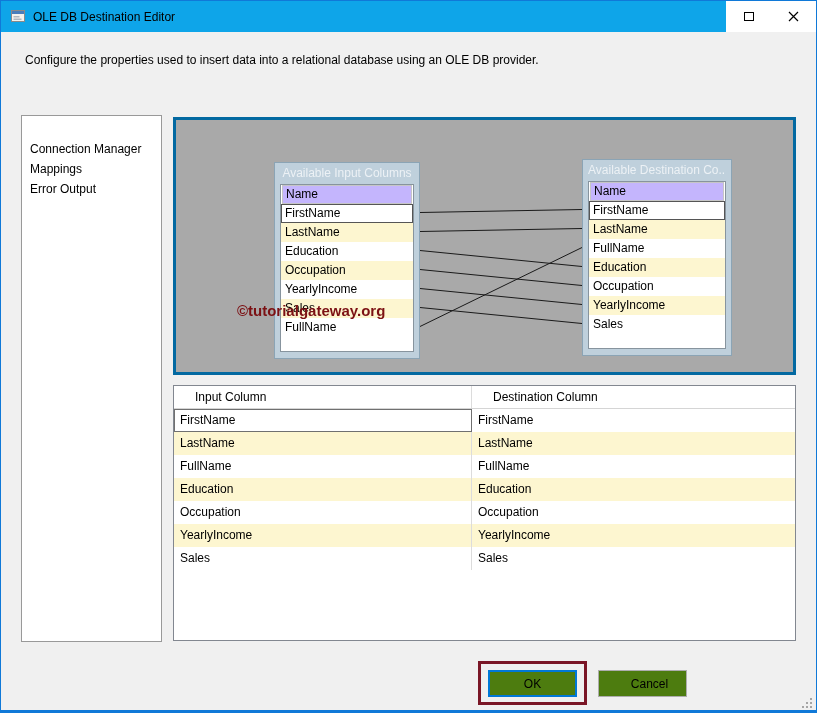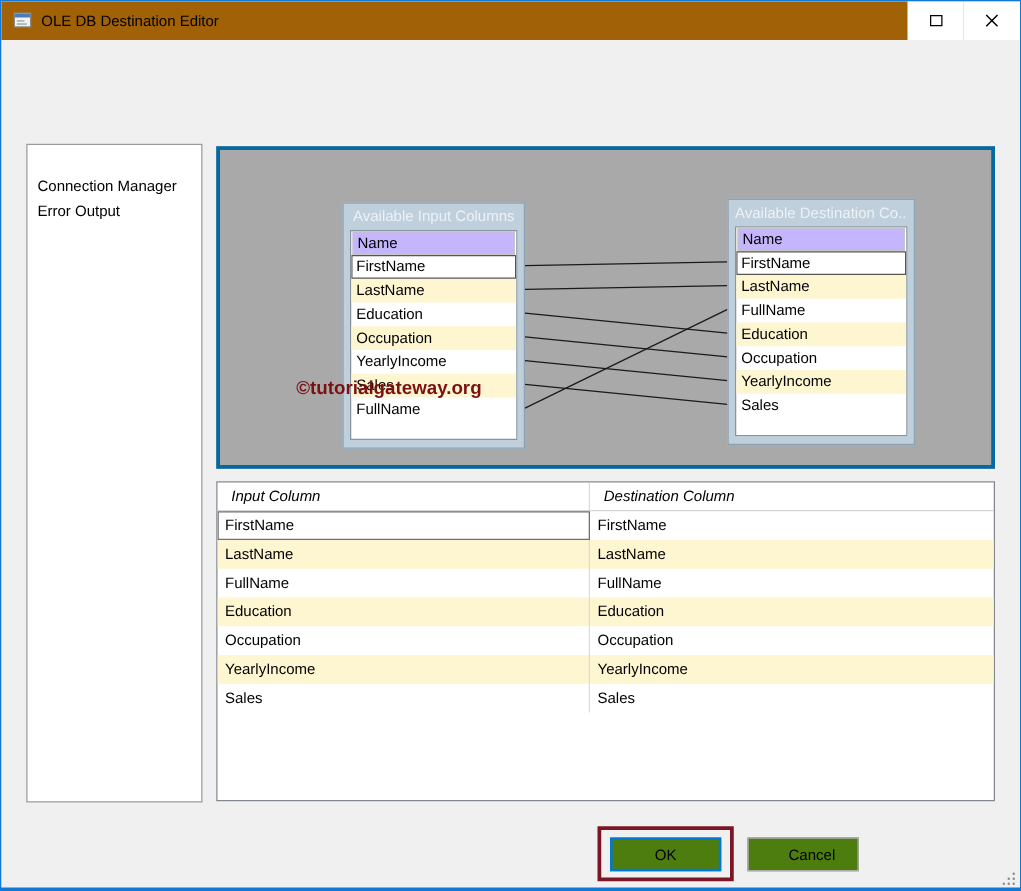--- a/index.html
+++ b/index.html
@@ -3,21 +3,21 @@
 <meta charset="utf-8">
 <style>
   * { margin:0; padding:0; box-sizing:border-box; }
   html,body { background:#d8d8d8; font-family:"Liberation Sans","DejaVu Sans",sans-serif; }
   #window {
     position:relative; width:817px; height:713px; background:#f0f0f0;
     border:1px solid #1079d8; border-bottom:3px solid #1079d8; overflow:hidden;
     font-size:12px; color:#000;
   }
   
-  .titlebar { position:absolute; left:0; top:0; right:0; height:31px; background:#a16207; }
+  .titlebar { position:absolute; left:0; top:0; right:0; height:31px; background:#0ea5e9; }
   .title-icon { position:absolute; left:9px; top:7px; width:16px; height:16px; }
   .title-text { position:absolute; left:32px; top:9px; font-size:12px; white-space:nowrap; }
   .winbtn { position:absolute; top:0; width:45px; height:31px; display:flex; align-items:center; justify-content:center; background:#ffffff; cursor:default; }
   .winbtn.max { right:45px; }
   .winbtn.close { right:0; }
   .max-glyph { width:10px; height:9px; border:1px solid #000; }
   
   .description { position:absolute; left:24px; top:52px; width:740px; font-size:12px; }
   
   .sidebar { position:absolute; left:20px; top:114px; width:141px; height:527px; background:#ffffff; border:1px solid #999999; padding-top:23px; }
@@ -31,21 +31,21 @@
   .avail-title { height:21px; line-height:21px; text-align:center; color:#ecf1f5; font-size:12px; white-space:nowrap; overflow:hidden; }
   .avail-body { background:#ffffff; border:1px solid #87949e; height:168px; overflow:hidden; }
   .avail-name-header { height:19px; line-height:17px; border:1px solid #c6c6c6; margin:0 1px; padding-left:3px; background:#c4b5fd; }
   .avail-row { height:19px; line-height:19px; padding-left:4px; white-space:nowrap; overflow:hidden; cursor:default; }
   .avail-row.alt { background:#fdf6d0; }
   .avail-row.focused { outline:1px solid #555555; outline-offset:-1px; }
   .watermark { position:absolute; left:61px; top:182px; z-index:5; font-size:15px; font-weight:bold; color:#7c1114; pointer-events:none; white-space:nowrap; }
   
   .grid { position:absolute; left:172px; top:384px; width:623px; height:256px; background:#ffffff; border:1px solid #828790; overflow:hidden; }
   .grid-header { display:flex; height:23px; border-bottom:1px solid #d5d5d5; }
-  .grid-header-cell { line-height:22px; padding-left:11px; white-space:nowrap;font-style:italic; }
+  .grid-header-cell { line-height:22px; padding-left:21px; white-space:nowrap; }
   .grid-row { display:flex; height:23px; }
   .grid-row.alt { background:#fdf6d0; }
   .gc-left { width:298px; border-right:1px solid #dcdcdc; }
   .gc-right { flex:1; }
   .grid-cell { line-height:23px; padding-left:6px; white-space:nowrap; overflow:hidden; cursor:default; }
   .grid-row.focused-row .gc-left { outline:1px solid #707070; outline-offset:-1px; }
   
   .btn { position:absolute; top:669px; width:89px; height:27px; background:#4d7c0f; border:1px solid #adadad; font-size:12px; font-family:inherit; text-align:center; line-height:24px; cursor:default; }
   .btn-ok { left:487px; border:2px solid #0078d7; }
   .btn-cancel { left:597px;padding-left:14px; }
@@ -71,23 +71,25 @@
     <div class="winbtn max">
       <span class="max-glyph"></span>
     </div>
     <div class="winbtn close">
       <svg width="11" height="11" viewBox="0 0 11 11">
         <path d="M1 1 L10 10 M10 1 L1 10" stroke="#000" stroke-width="1.2" fill="none"></path>
       </svg>
     </div>
   </div>
 
+  <div class="description">Configure the properties used to insert data into a relational database using an OLE DB provider.</div>
 
   <div class="sidebar">
     <div class="sidebar-item">Connection Manager</div>
+    <div class="sidebar-item">Mappings</div>
     <div class="sidebar-item">Error Output</div>
   </div>
 
   <div class="diagram">
     <svg id="wires" width="623" height="258">
         <line x1="244" y1="92.5" x2="406" y2="89.5" stroke="#1a1a1a" stroke-width="1"></line>
         <line x1="244" y1="111.5" x2="406" y2="108.5" stroke="#1a1a1a" stroke-width="1"></line>
         <line x1="244" y1="130.5" x2="406" y2="146.5" stroke="#1a1a1a" stroke-width="1"></line>
         <line x1="244" y1="149.5" x2="406" y2="165.5" stroke="#1a1a1a" stroke-width="1"></line>
         <line x1="244" y1="168.5" x2="406" y2="184.5" stroke="#1a1a1a" stroke-width="1"></line>

